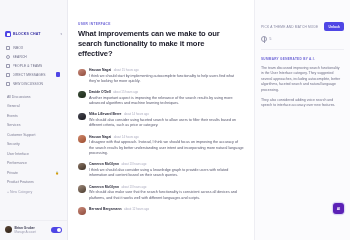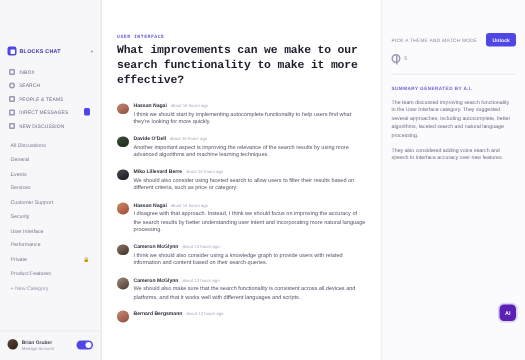--- a/index.html
+++ b/index.html
@@ -94,21 +94,21 @@
     width: 4.4px; height: 4.4px; border-radius: 50%; background: #fff;
   }
 
   
   .main {
     flex: 1; height: 240px; background: #ffffff;
     display: flex; flex-direction: column;
     border-right: 1px solid #eeeef3;
     position: relative; min-width: 0;
   }
-  .main-head { padding: 22px 10px 6px 10px; font-family: Liberation Mono, monospace; }
+  .main-head { padding: 22px 10px 6px 10px; }
   .eyebrow {
     font-size: 3.2px; font-weight: bold; color: #6b63d6;
     letter-spacing: 0.35px; text-transform: uppercase;
     margin-bottom: 3px;
   }
   .title {
     font-size: 7.6px; line-height: 10px; color: #1d1d2b;
     font-weight: bold; letter-spacing: -0.1px;
     max-width: 162px;
   }

